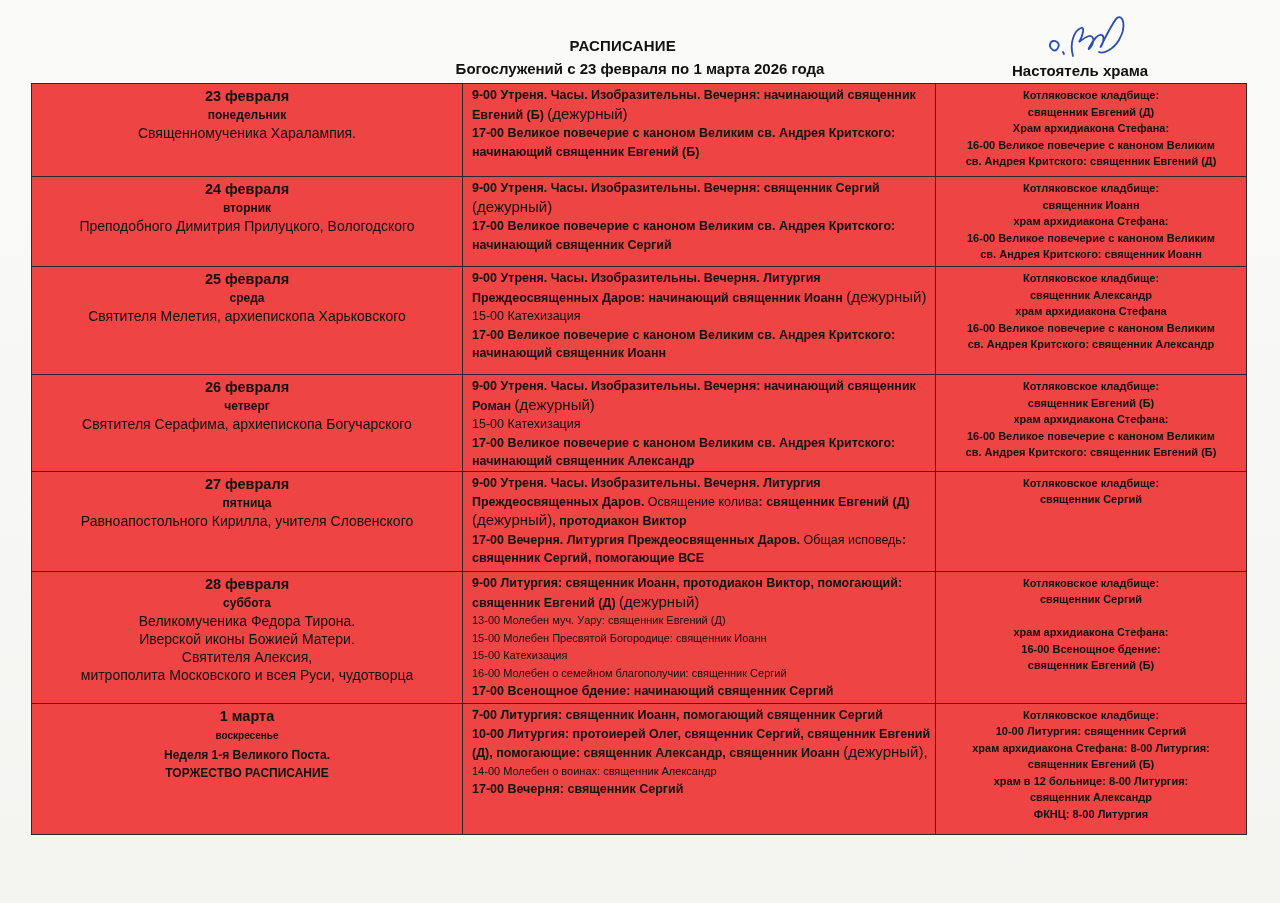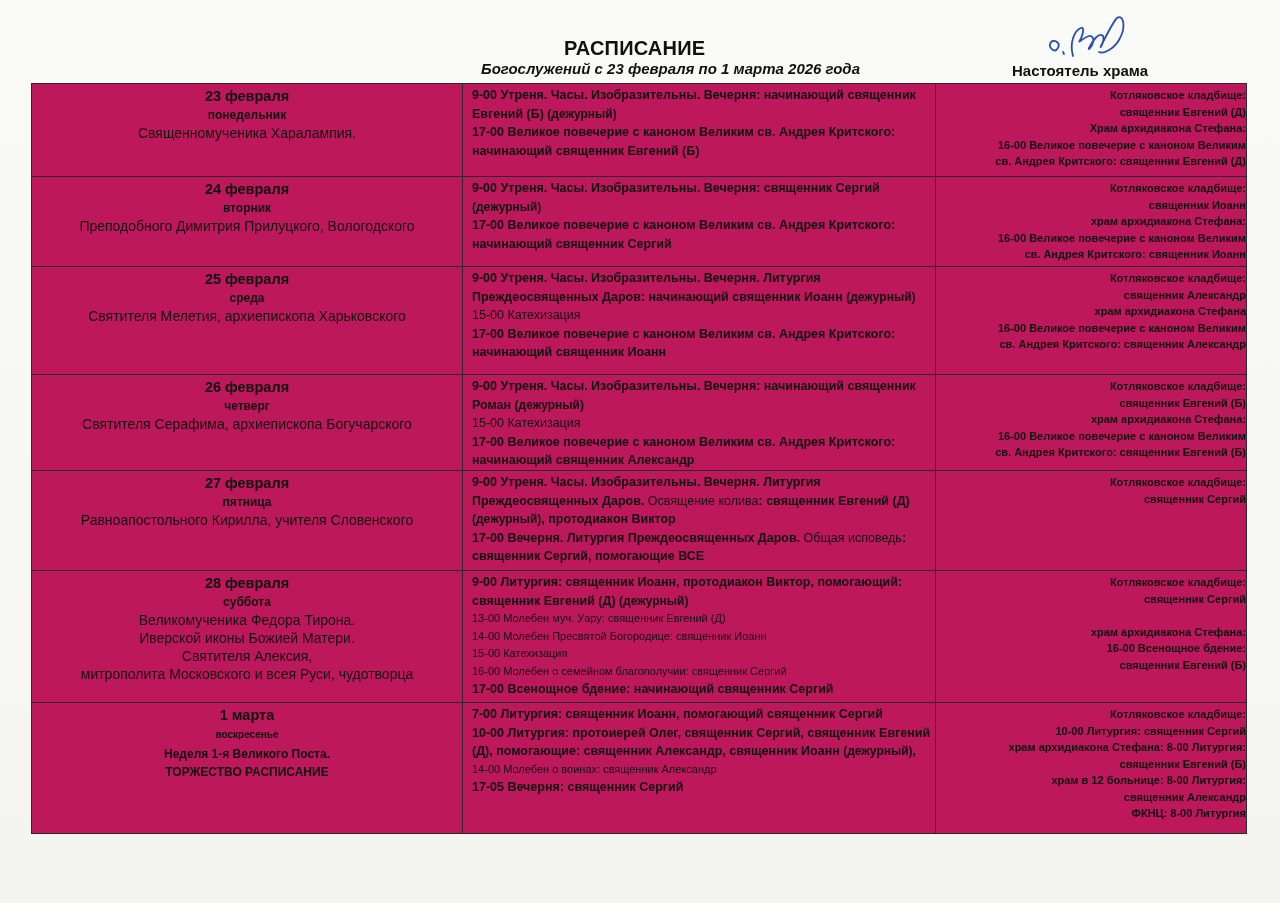--- a/index.html
+++ b/index.html
@@ -13,63 +13,63 @@
     position: relative;
     overflow: hidden;
     font-family: "Liberation Sans", "DejaVu Sans", sans-serif;
     color: #111;
   }
   .page-shade {
     position: absolute; left: 0; top: 0; width: 1280px; height: 903px;
     background: linear-gradient(180deg, #fafaf8 0%, #f4f4f1 100%);
   }
   .doc-title {
-    position: absolute; left: 564px; top: 37px; width: 140px;
-    text-align: center; font-weight: bold; font-size: 20px;
+    position: absolute; left: 536px; top: 37px; width: 140px;
+    text-align: right; font-weight: bold; font-size: 15px;
     letter-spacing: 0.2px;
   }
   .doc-subtitle {
     position: absolute; left: 420px; top: 60px; width: 440px;
-    text-align: right; font-weight: bold; font-size: 15px; font-style: italic;
+    text-align: center; font-weight: bold; font-size: 15px;
   }
   .rector-label {
     position: absolute; left: 985px; top: 62px; width: 190px;
     text-align: center; font-weight: bold; font-size: 15px;
   }
   .signature {
     position: absolute; left: 1043px; top: 12px; width: 90px; height: 50px;
   }
   table.schedule {
     position: absolute; left: 31px; top: 83px;
     width: 1215px;
     border-collapse: collapse;
     table-layout: fixed;
-    background: #be185d;
+    background: #ef4444;
   }
   table.schedule td {
     border: 1.5px solid #2a2a2a;
     vertical-align: top;
     padding: 0;
   }
   col.c-day { width: 431px; }
   col.c-main { width: 473px; }
   col.c-other { width: 311px; }
   .day-cell { text-align: center; padding-top: 2px !important; }
   .day-date { font-weight: bold; font-size: 14.5px; line-height: 20px; display: block; }
   .day-weekday { font-weight: bold; font-size: 12px; line-height: 18px; display: block; }
   .day-feast { font-size: 14px; line-height: 18px; display: block; }
   .day-feast.bold { font-weight: bold; font-size: 12px; }
   .main-cell { padding: 2px 4px 0 9px !important; font-size: 12.5px; line-height: 18.6px; }
   .svc { display: block; }
   .svc .b { font-weight: bold; }
   .svc .i { font-weight: normal; }
-  .svc .small { font-size: 12px; font-weight: bold; }
+  .svc .small { font-size: 15px; font-weight: normal; }
   .svc.tight { font-size: 11px; line-height: 17.5px; }
   .other-cell { text-align: center; font-weight: bold; font-size: 11px; line-height: 16.5px; padding-top: 3px !important; }
-  .other-line { display: block; text-align: right; }
+  .other-line { display: block; }
   .other-gap { display: block; height: 16.5px; }
 </style>
 </head>
 <body>
 
 <div class="page-shade"></div>
 
 <div class="doc-title">РАСПИСАНИЕ</div>
 <div class="doc-subtitle">Богослужений с 23 февраля по 1 марта 2026 года</div>
 <div class="rector-label">Настоятель храма</div>
@@ -180,21 +180,21 @@
           <span class="day-date">28 февраля</span>
           <span class="day-weekday">суббота</span>
           <span class="day-feast">Великомученика Федора Тирона.</span>
           <span class="day-feast">Иверской иконы Божией Матери.</span>
           <span class="day-feast">Святителя Алексия,</span>
           <span class="day-feast">митрополита Московского и всея Руси, чудотворца</span>
         </td>
         <td class="main-cell">
           <span class="svc"><span class="b">9-00 Литургия: священник Иоанн, протодиакон Виктор, помогающий: священник Евгений (Д) </span><span class="small">(дежурный)</span></span>
           <span class="svc tight"><span class="">13-00 Молебен муч. Уару: священник Евгений (Д)</span></span>
-          <span class="svc tight"><span class="">14-00 Молебен Пресвятой Богородице: священник Иоанн</span></span>
+          <span class="svc tight"><span class="">15-00 Молебен Пресвятой Богородице: священник Иоанн</span></span>
           <span class="svc tight"><span class="">15-00 Катехизация</span></span>
           <span class="svc tight"><span class="">16-00 Молебен о семейном благополучии: священник Сергий</span></span>
           <span class="svc"><span class="b">17-00 Всенощное бдение: начинающий священник Сергий</span></span>
         </td>
         <td class="other-cell">
           <span class="other-line">Котляковское кладбище:</span>
           <span class="other-line">священник Сергий</span>
           <span class="other-gap"></span>
           <span class="other-line">храм архидиакона Стефана:</span>
           <span class="other-line">16-00 Всенощное бдение:</span>
@@ -205,21 +205,21 @@
         <td class="day-cell">
           <span class="day-date">1 марта</span>
           <span class="day-weekday" style="font-size: 10px; line-height: 20px;">воскресенье</span>
           <span class="day-feast bold">Неделя 1-я Великого Поста.</span>
           <span class="day-feast bold">ТОРЖЕСТВО РАСПИСАНИЕ</span>
         </td>
         <td class="main-cell">
           <span class="svc"><span class="b">7-00 Литургия: священник Иоанн, помогающий священник Сергий</span></span>
           <span class="svc"><span class="b">10-00 Литургия: протоиерей Олег, священник Сергий, священник Евгений (Д), помогающие: священник Александр, священник Иоанн </span><span class="small">(дежурный),</span></span>
           <span class="svc tight"><span class="">14-00 Молебен о воинах: священник Александр</span></span>
-          <span class="svc"><span class="b">17-05 Вечерня: священник Сергий</span></span>
+          <span class="svc"><span class="b">17-00 Вечерня: священник Сергий</span></span>
         </td>
         <td class="other-cell">
           <span class="other-line">Котляковское кладбище:</span>
           <span class="other-line">10-00 Литургия: священник Сергий</span>
           <span class="other-line">храм архидиакона Стефана: 8-00 Литургия:</span>
           <span class="other-line">священник Евгений (Б)</span>
           <span class="other-line">храм в 12 больнице: 8-00 Литургия:</span>
           <span class="other-line">священник Александр</span>
           <span class="other-line">ФКНЦ: 8-00 Литургия</span>
         </td>

